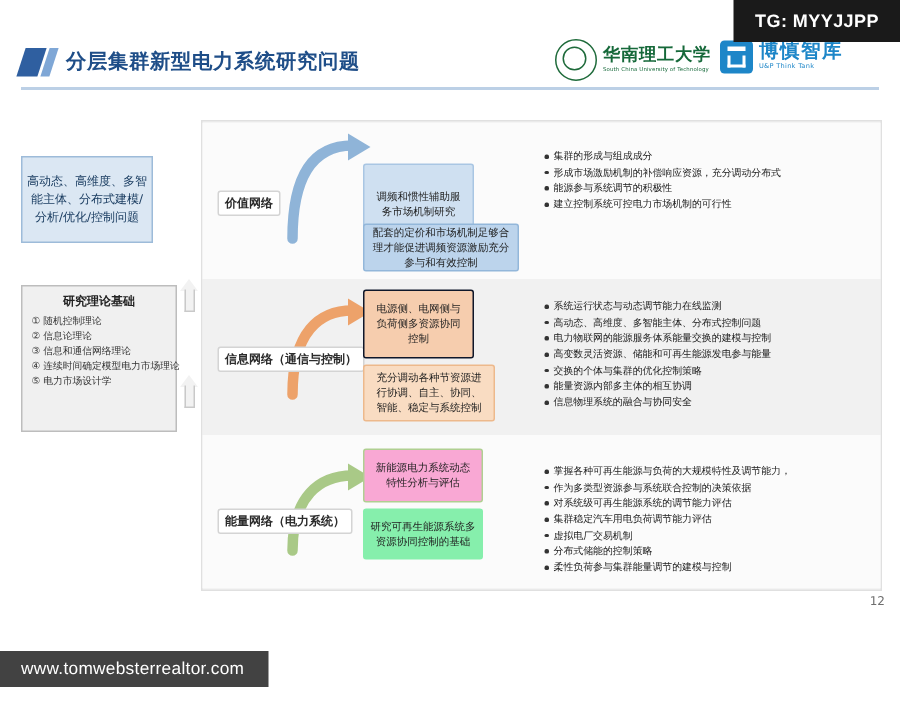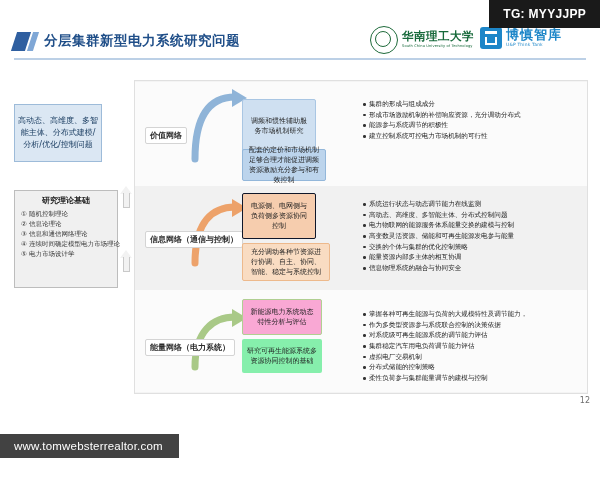--- a/index.html
+++ b/index.html
@@ -203,22 +203,22 @@
     <path d="M 60 286 C 60 250 78 236 100 236" stroke="#a9c987" stroke-width="7" fill="none" stroke-linecap="round"></path>
     <polygon points="97,228 112,237 97,246" fill="#a9c987"></polygon>
   </svg>
 
   <div>
       <div class="layer-label" style="left: 10px; top: 46px;">价值网络</div>
       <div class="layer-label" style="left: 10px; top: 150px;">信息网络（通信与控制）</div>
       <div class="layer-label" style="left: 10px; top: 258px;">能量网络（电力系统）</div>
     </div>
   <div>
-      <div class="node n-blue" style="left: 107px; top: 18px; width: 74px; height: 54px;">调频和惯性辅助服务市场机制研究</div>
-      <div class="node n-blue2" style="left: 107px; top: 68px; width: 84px; height: 32px;">配套的定价和市场机制足够合理才能促进调频资源激励充分参与和有效控制</div>
+      <div class="node n-blue" style="left: 107px; top: 28px; width: 74px; height: 54px;">调频和惯性辅助服务市场机制研究</div>
+      <div class="node n-blue2" style="left: 107px; top: 68px; width: 104px; height: 32px;">配套的定价和市场机制足够合理才能促进调频资源激励充分参与和有效控制</div>
       <div class="node n-orange" style="left: 107px; top: 112px; width: 74px; height: 46px;">电源侧、电网侧与负荷侧多资源协同控制</div>
       <div class="node n-orange2" style="left: 107px; top: 162px; width: 88px; height: 38px;">充分调动各种节资源进行协调、自主、协同、智能、稳定与系统控制</div>
       <div class="node n-green" style="left: 107px; top: 218px; width: 80px; height: 36px;">新能源电力系统动态特性分析与评估</div>
       <div class="node n-green2" style="left: 107px; top: 258px; width: 80px; height: 34px;">研究可再生能源系统多资源协同控制的基础</div>
     </div>
   <div>
       <div class="bullets" style="left: 228px; top: 18px;">
         <div>集群的形成与组成成分</div>
         <div>形成市场激励机制的补偿响应资源，充分调动分布式</div>
         <div>能源参与系统调节的积极性</div>

